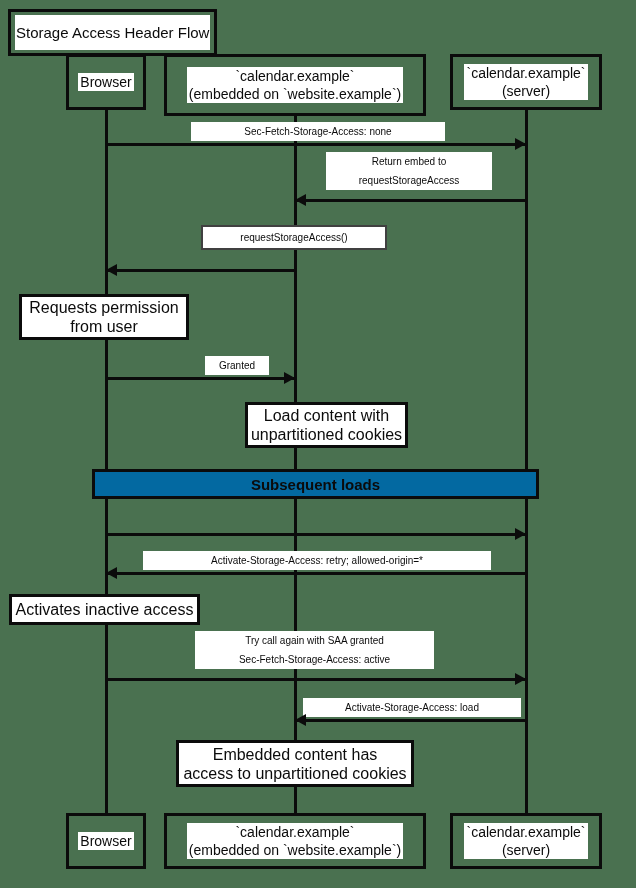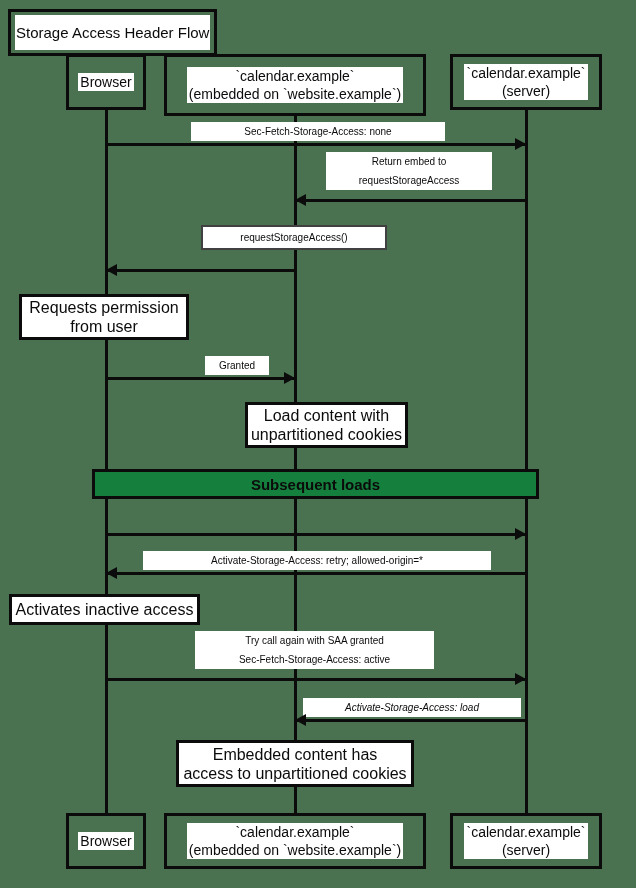--- a/index.html
+++ b/index.html
@@ -115,21 +115,21 @@
     font-size: 16px;
     line-height: 19px;
     text-align: center;
     white-space: pre;
   }
 
   
   .divider-banner {
     position: absolute;
     border: 3px solid #0b0b0b;
-    background: #15803d;
+    background: #0369a1;
     box-sizing: border-box;
     display: flex;
     align-items: center;
     justify-content: center;
     color: #0b0b0b;
     font-size: 15px;
     font-weight: bold;
     line-height: 19px;
     white-space: pre;
   }
@@ -191,21 +191,21 @@
   <div class="msg-line" style="left:106px; top:572px; width:420px;"></div>
   <div class="arrow-head left" style="left:106px; top:567px;"></div>
 
   <div class="note-box" style="left:9px; top:594px; width:191px; height:31px;">Activates inactive access</div>
 
   <div class="msg-label" style="left:195px; top:631px; width:239px;">Try call again with SAA granted
 Sec-Fetch-Storage-Access: active</div>
   <div class="msg-line" style="left:106px; top:678px; width:420px;"></div>
   <div class="arrow-head right" style="left:515px; top:673px;"></div>
 
-  <div class="msg-label" style="left:303px; top:698px; width:218px;font-style:italic;">Activate-Storage-Access: load</div>
+  <div class="msg-label" style="left:303px; top:698px; width:218px;">Activate-Storage-Access: load</div>
   <div class="msg-line" style="left:295px; top:719px; width:231px;"></div>
   <div class="arrow-head left" style="left:295px; top:714px;"></div>
 
   <div class="note-box" style="left:176px; top:740px; width:238px; height:47px;">Embedded content has
 access to unpartitioned cookies</div>
 
   <div class="actor-box" style="left:66px; top:813px; width:80px; height:56px;">
     <span class="actor-label">Browser</span>
   </div>
   <div class="actor-box" style="left:164px; top:813px; width:262px; height:56px;">

